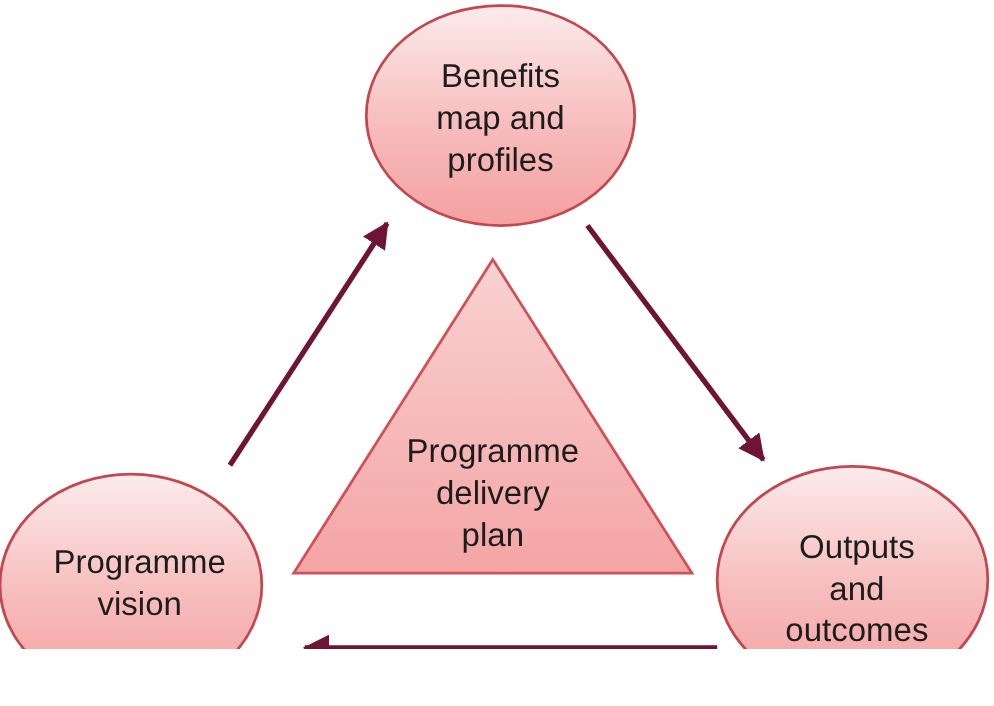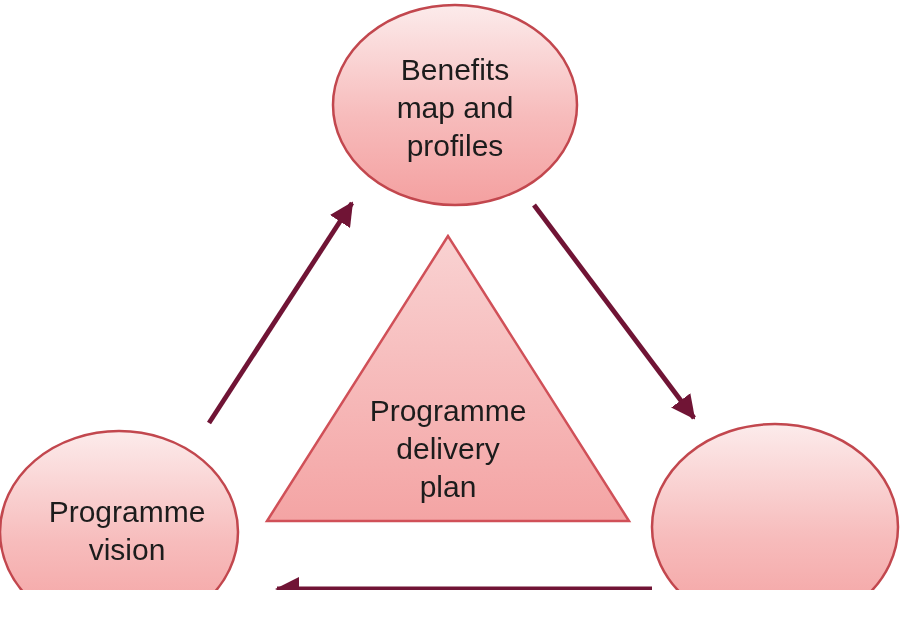--- a/index.html
+++ b/index.html
@@ -68,18 +68,21 @@
     <line x1="652" y1="589" x2="277" y2="589" stroke-width="4.8" marker-end="url(#arrowHead)" stroke="#701435"></line>
   </svg>
 
   <div class="node-label label-top">Benefits
 map and
 profiles</div>
 
   <div class="node-label label-left">Programme
 vision</div>
 
+  <div class="node-label label-right">Outputs
+and
+outcomes</div>
 
   <div class="node-label label-center">Programme
 delivery
 plan</div>
 
 </div>
 
 </body></html>

